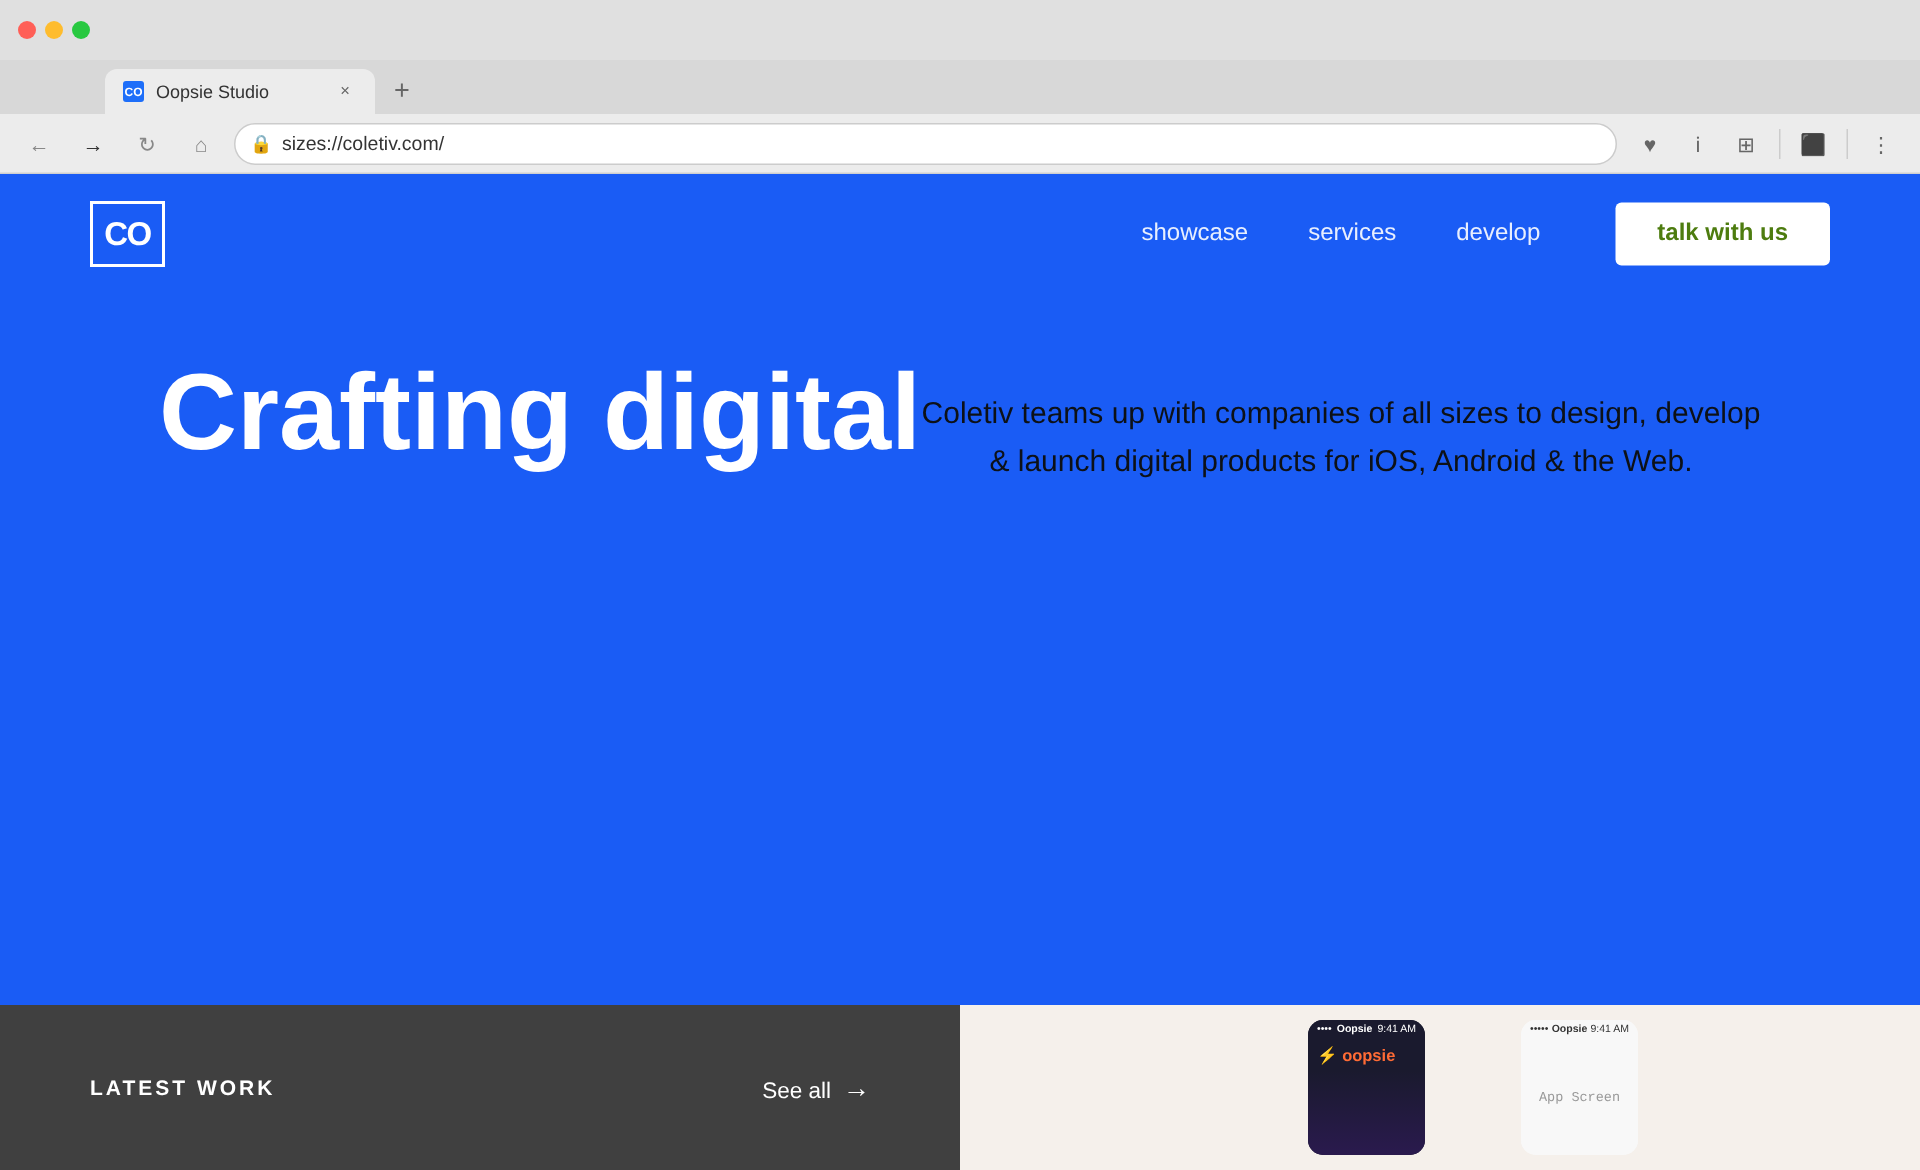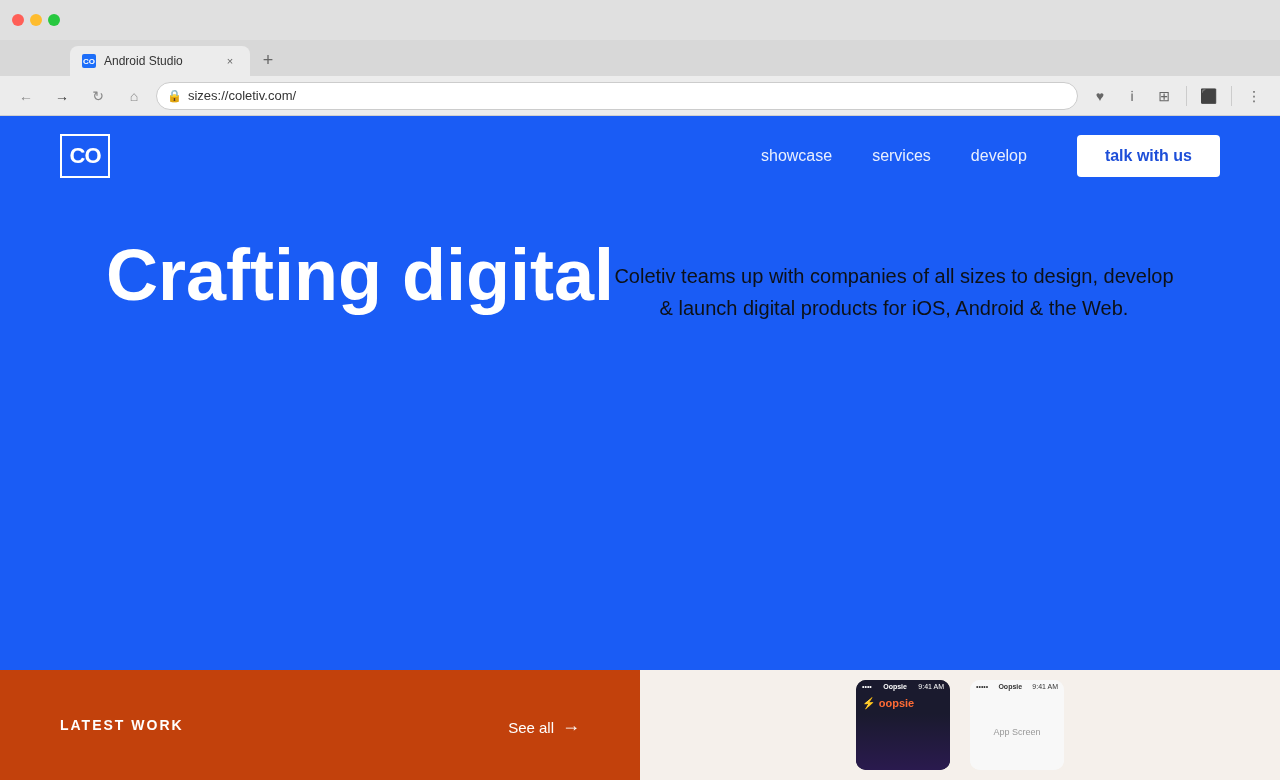--- a/index.html
+++ b/index.html
@@ -180,21 +180,21 @@
     }
     .nav-link {
       color: white;
       font-size: 16px;
       text-decoration: none;
       opacity: 0.9;
       cursor: pointer;
     }
     .nav-cta {
       background: white;
-      color: #1d4ed8;
+      color: #4d7c0f;
       border: none;
       padding: 12px 28px;
       font-size: 16px;
       font-weight: 600;
       border-radius: 4px;
       cursor: pointer;
       margin-left: 10px;
     }
 
     
@@ -225,21 +225,21 @@
     
     .latest-work-section {
       position: absolute;
       bottom: 0;
       left: 0;
       right: 0;
       display: flex;
       height: 110px;
     }
     .latest-work-left {
-      background: #c2410c;
+      background: #404040;
       width: 50%;
       display: flex;
       align-items: center;
       padding: 0 60px;
       justify-content: space-between;
     }
     .latest-work-label {
       color: white;
       font-size: 14px;
       font-weight: 700;
@@ -266,28 +266,29 @@
       justify-content: center;
       overflow: hidden;
       position: relative;
     }
     .phone-mockup {
       display: flex;
       gap: 20px;
       padding: 10px;
     }
     .phone-screen {
-      width: 94px;
+      width: 78px;
       height: 90px;
       background: #1a1a2e;
       border-radius: 10px;
       overflow: hidden;
       position: relative;
       display: flex;
       flex-direction: column;
+      margin-left: 44px;
     }
     .phone-status-bar {
       background: #1a1a2e;
       color: white;
       font-size: 7px;
       padding: 3px 6px;
       display: flex;
       justify-content: space-between;
       align-items: center;
     }
@@ -314,21 +315,21 @@
       <div class="browser-btn btn-min"></div>
       <div class="browser-btn btn-max"></div>
     </div>
   </div>
 
   <div class="browser-tab-bar">
     <div class="browser-tab">
       <div class="tab-favicon">
         <span>CO</span>
       </div>
-      <span>Android Studio</span>
+      <span>Oopsie Studio</span>
       <div class="tab-close">×</div>
     </div>
     <div class="new-tab-btn">+</div>
   </div>
 
   <div class="browser-toolbar">
     <div class="nav-btn">←</div>
     <div class="nav-btn active">→</div>
     <div class="nav-btn">↻</div>
     <div class="nav-btn">⌂</div>
@@ -388,21 +389,21 @@
             </div>
             <div style="flex:1;background:linear-gradient(180deg,#1a1a2e 0%,#2a1a4e 100%);"></div>
           </div>
 
           <div class="phone-screen phone-screen-2">
             <div class="phone-status-bar-2">
               <span>•••••</span>
               <span style="font-weight:700;">Oopsie</span>
               <span>9:41 AM</span>
             </div>
-            <div style="flex:1;background:#f8f8f8;display:flex;align-items:center;justify-content:center;">
+            <div style="flex:1;background:#f8f8f8;display:flex;align-items:center;justify-content:center;font-family:Liberation Mono, monospace;">
               <div style="font-size:9px;color:#999;">App Screen</div>
             </div>
           </div>
         </div>
       </div>
     </div>
 
   </div>
 </div>
 

